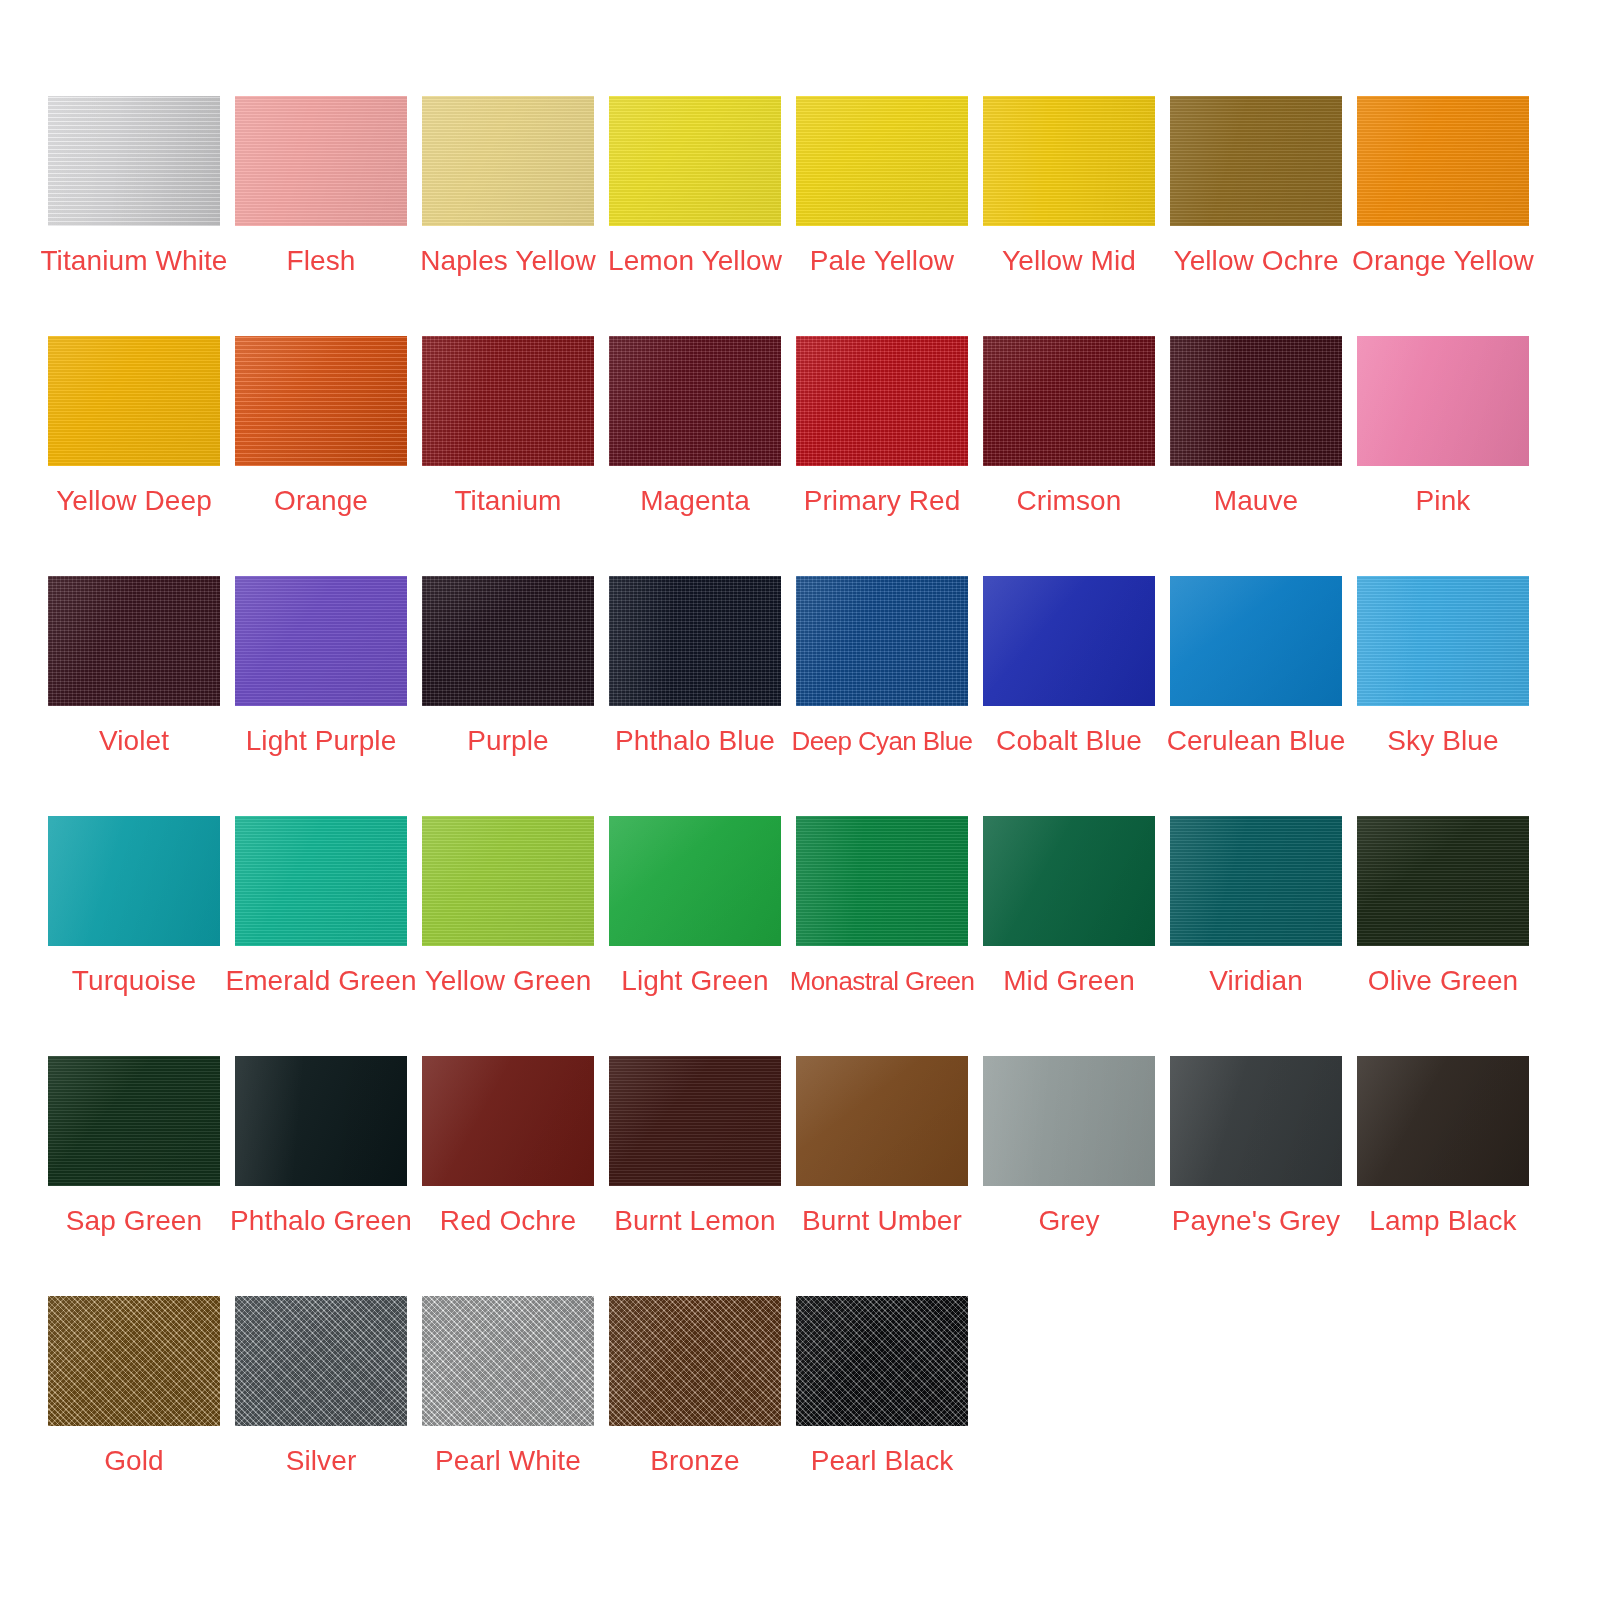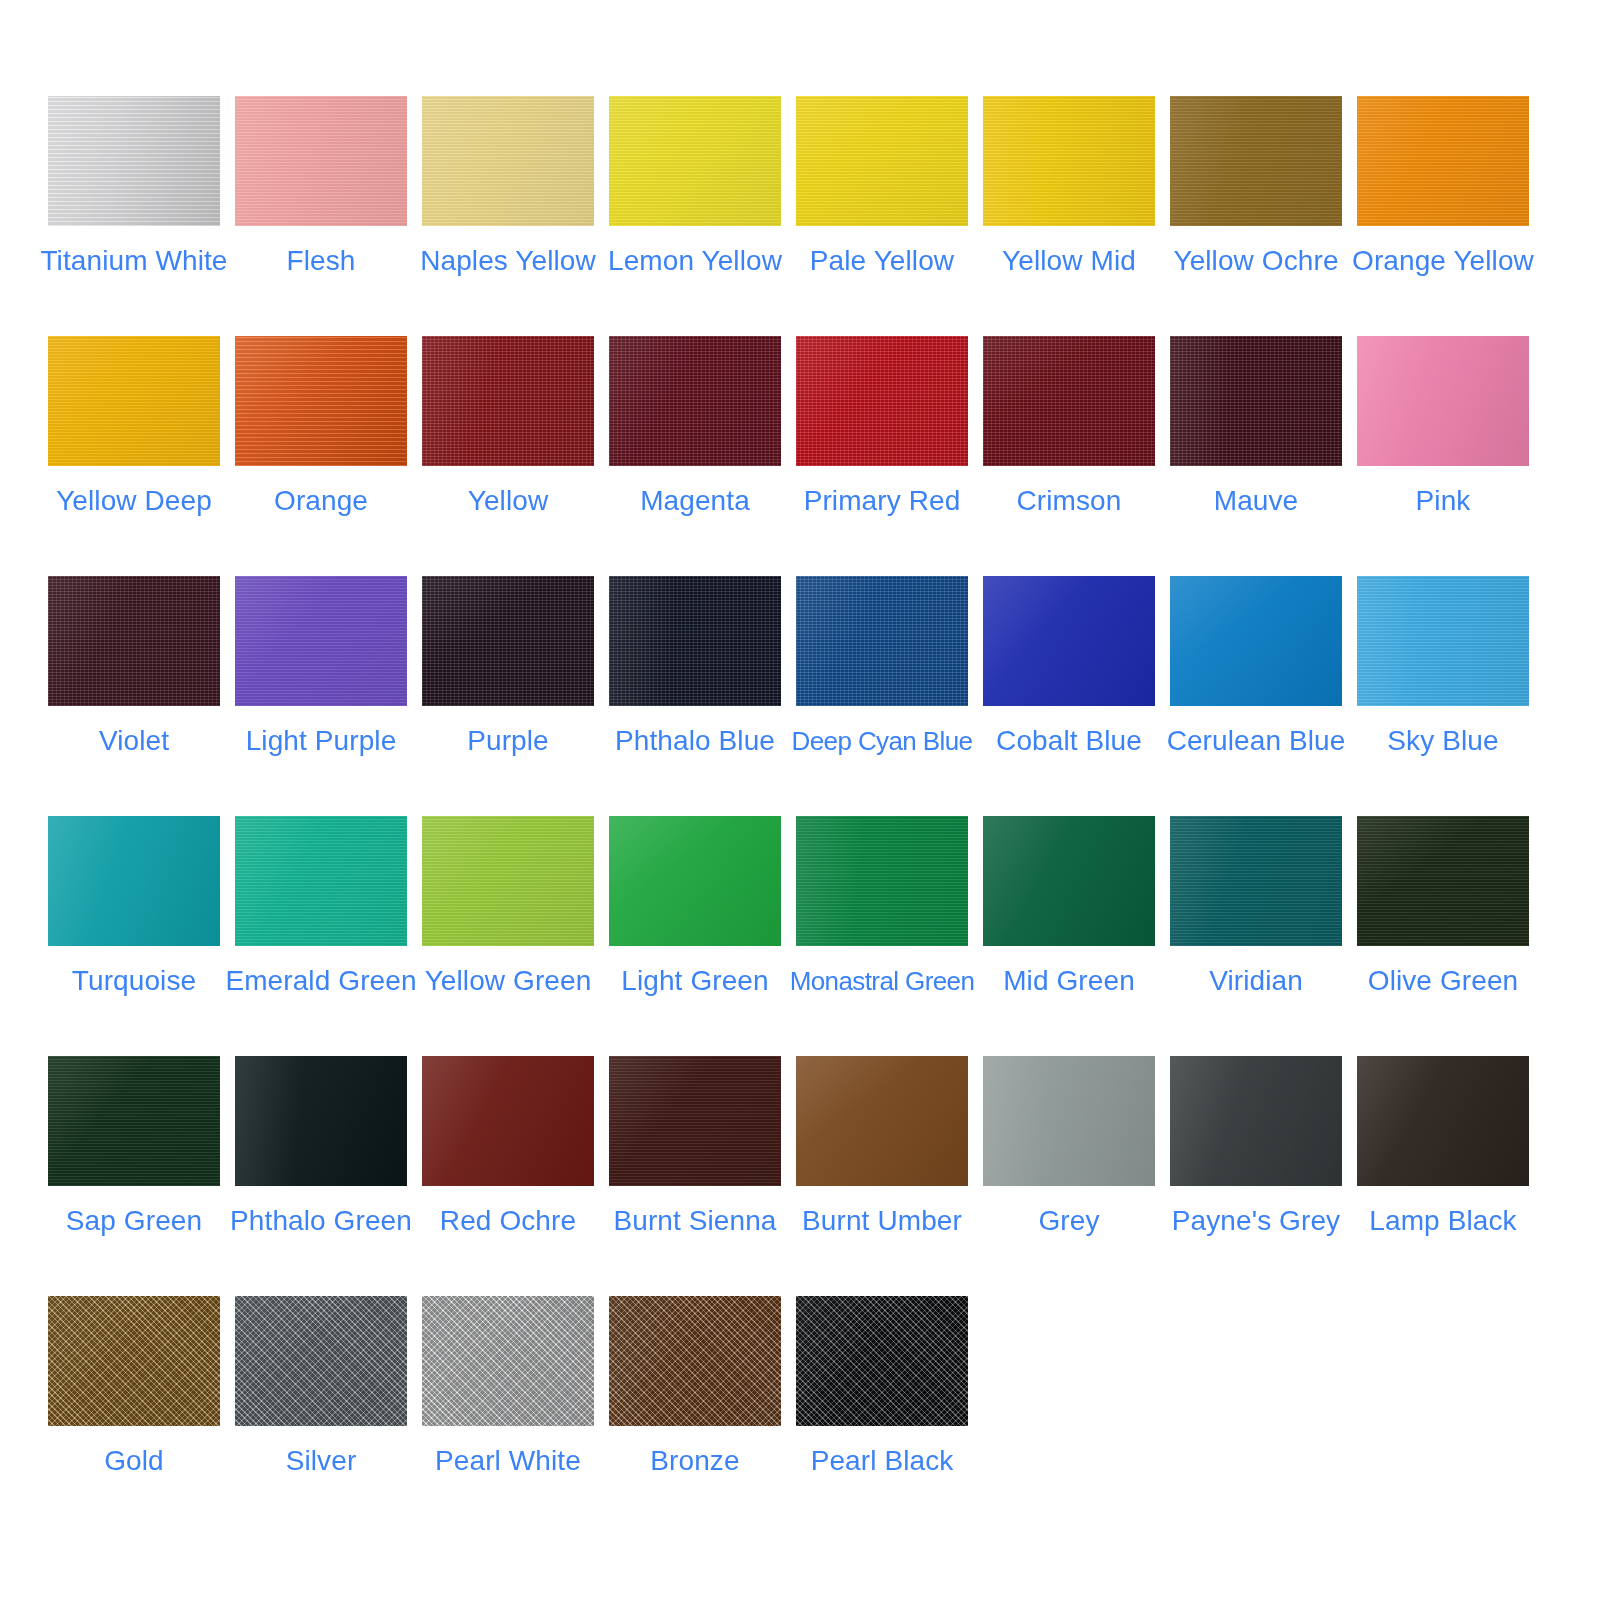--- a/index.html
+++ b/index.html
@@ -107,21 +107,21 @@
   .label {
     position: absolute;
     left: -14px;
     right: -14px;
     top: 148px;
     text-align: center;
     font-size: 28px;
     line-height: 34px;
     letter-spacing: 0.1px;
     white-space: nowrap;
-    color: #3b82f6;
+    color: #ef4444;
   }
   .label.tight {
     font-size: 26px;
     letter-spacing: -0.6px;
     left: -22px;
     right: -22px;
   }
 </style>
 </head>
 <body>
@@ -185,21 +185,21 @@
       <div class="cell">
         <div class="swatch tex-stripe" style="background-color: rgb(232, 84, 15);">
           <div class="sheen" style="background: linear-gradient(143deg, rgba(255, 255, 255, 0.1) 0%, rgba(255, 255, 255, 0) 38%, rgba(0, 0, 0, 0.05) 100%);"></div>
         </div>
         <div class="label">Orange</div>
       </div>
       <div class="cell">
         <div class="swatch tex-weave" style="background-color: rgb(142, 23, 28);">
           <div class="sheen" style="background: linear-gradient(107deg, rgba(255, 255, 255, 0.1) 0%, rgba(255, 255, 255, 0) 38%, rgba(0, 0, 0, 0.05) 100%);"></div>
         </div>
-        <div class="label">Yellow</div>
+        <div class="label">Titanium</div>
       </div>
       <div class="cell">
         <div class="swatch tex-weave" style="background-color: rgb(101, 18, 32);">
           <div class="sheen" style="background: linear-gradient(119deg, rgba(255, 255, 255, 0.1) 0%, rgba(255, 255, 255, 0) 38%, rgba(0, 0, 0, 0.05) 100%);"></div>
         </div>
         <div class="label">Magenta</div>
       </div>
       <div class="cell">
         <div class="swatch tex-weave" style="background-color: rgb(200, 18, 28);">
           <div class="sheen" style="background: linear-gradient(131deg, rgba(255, 255, 255, 0.1) 0%, rgba(255, 255, 255, 0) 38%, rgba(0, 0, 0, 0.05) 100%);"></div>
@@ -335,21 +335,21 @@
       <div class="cell">
         <div class="swatch tex-smooth" style="background-color: rgb(108, 26, 20);">
           <div class="sheen" style="background: linear-gradient(119deg, rgba(255, 255, 255, 0.1) 0%, rgba(255, 255, 255, 0) 38%, rgba(0, 0, 0, 0.05) 100%);"></div>
         </div>
         <div class="label">Red Ochre</div>
       </div>
       <div class="cell">
         <div class="swatch tex-canvas" style="background-color: rgb(63, 26, 22);">
           <div class="sheen" style="background: linear-gradient(131deg, rgba(255, 255, 255, 0.1) 0%, rgba(255, 255, 255, 0) 38%, rgba(0, 0, 0, 0.05) 100%);"></div>
         </div>
-        <div class="label">Burnt Sienna</div>
+        <div class="label">Burnt Lemon</div>
       </div>
       <div class="cell">
         <div class="swatch tex-smooth" style="background-color: rgb(121, 72, 29);">
           <div class="sheen" style="background: linear-gradient(143deg, rgba(255, 255, 255, 0.1) 0%, rgba(255, 255, 255, 0) 38%, rgba(0, 0, 0, 0.05) 100%);"></div>
         </div>
         <div class="label">Burnt Umber</div>
       </div>
       <div class="cell">
         <div class="swatch tex-smooth" style="background-color: rgb(144, 154, 153);">
           <div class="sheen" style="background: linear-gradient(95deg, rgba(255, 255, 255, 0.1) 0%, rgba(255, 255, 255, 0) 38%, rgba(0, 0, 0, 0.05) 100%);"></div>

